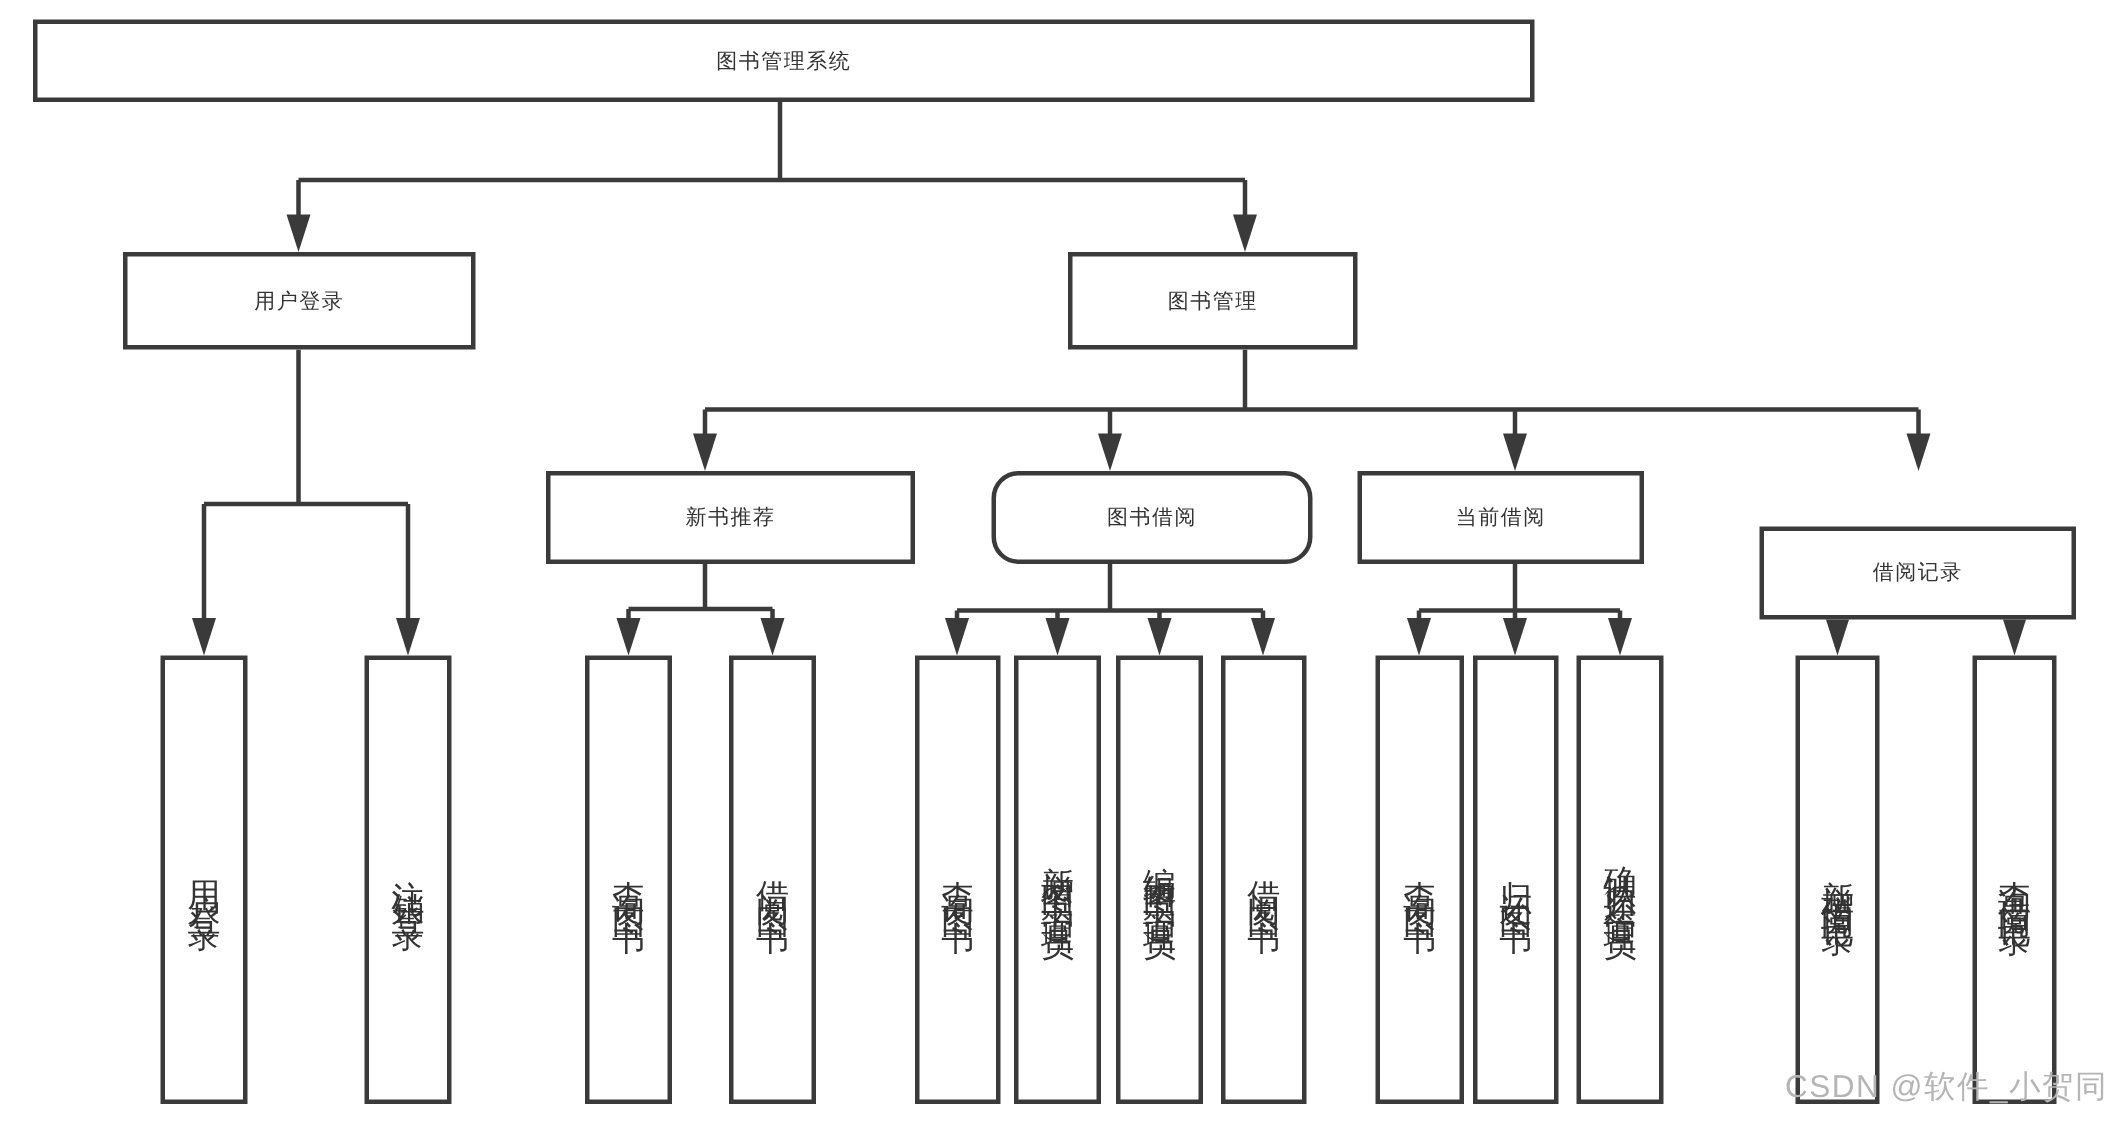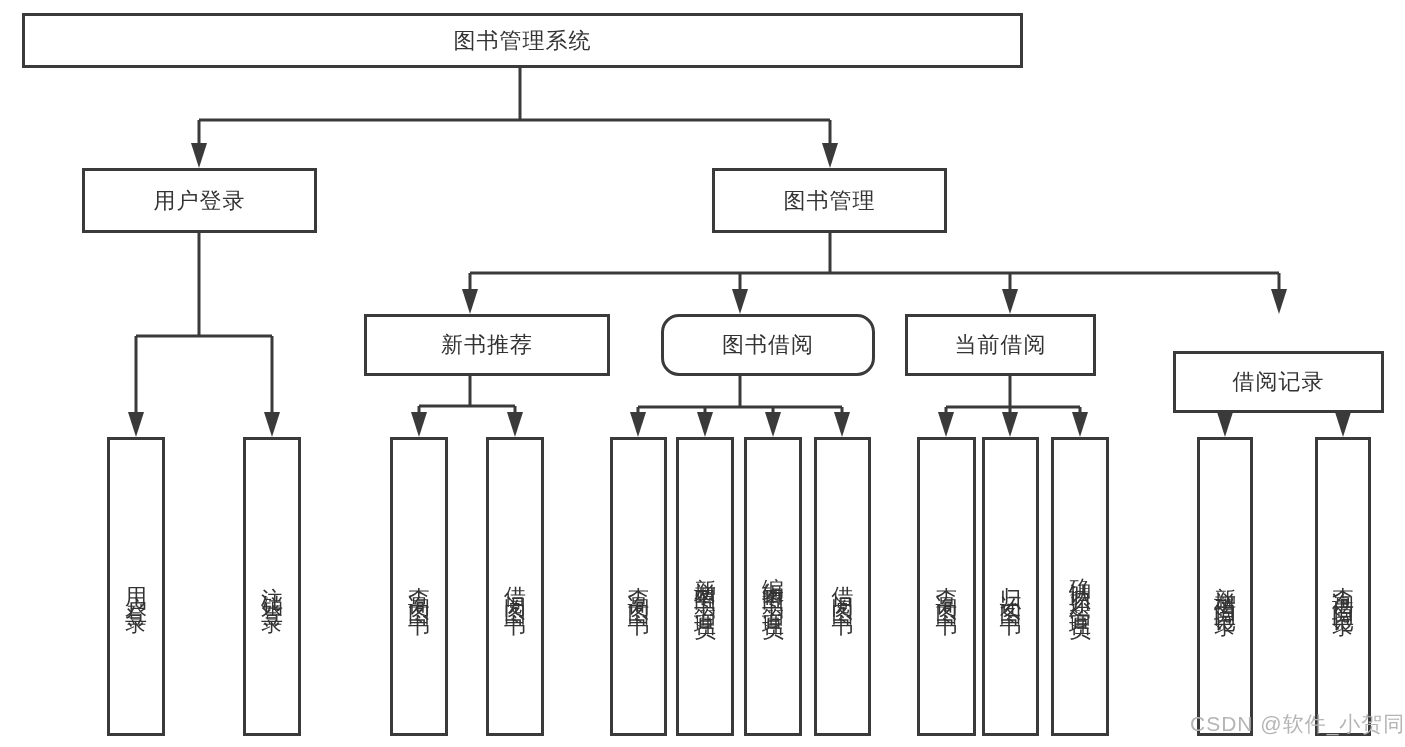--- a/index.html
+++ b/index.html
@@ -30,21 +30,21 @@
   .node {
     position: absolute;
     box-sizing: border-box;
     border: 3px solid var(--box-border, #3a3a3a);
     background: var(--box-background, #ffffff);
     display: flex;
     align-items: center;
     justify-content: center;
     z-index: 2;
   }
-  .node-h { font-size: 22px; letter-spacing: 1px; white-space: nowrap; }
+  .node-h { font-size: 14px; letter-spacing: 1px; white-space: nowrap; }
   .vtext {
     writing-mode: vertical-rl;
     text-orientation: mixed;
     font-size: 22px;
     line-height: 1;
     letter-spacing: 9px;
   }
   .vtext.tight { letter-spacing: 6px; }
   #watermark {
     position: absolute;
@@ -112,21 +112,21 @@
     </g>
   </svg>
 
   <div class="node node-h" style="left:22px; top:13px; width:1001px; height:55px;">
     <span>图书管理系统</span>
   </div>
 
   <div class="node node-h" style="left:82px; top:168px; width:235px; height:65px;">
     <span>用户登录</span>
   </div>
-  <div class="node node-h" style="left:712px; top:168px; width:235px; height:65px;">
+  <div class="node node-h" style="left:712px; top:168px; width:193px; height:65px;">
     <span>图书管理</span>
   </div>
 
   <div class="node node-h" style="left:364px; top:314px; width:246px; height:62px;">
     <span>新书推荐</span>
   </div>
   <div class="node node-h" style="left:661px; top:314px; width:214px; height:62px;border-radius:18px;">
     <span>图书借阅</span>
   </div>
   <div class="node node-h" style="left:905px; top:314px; width:191px; height:62px;">

